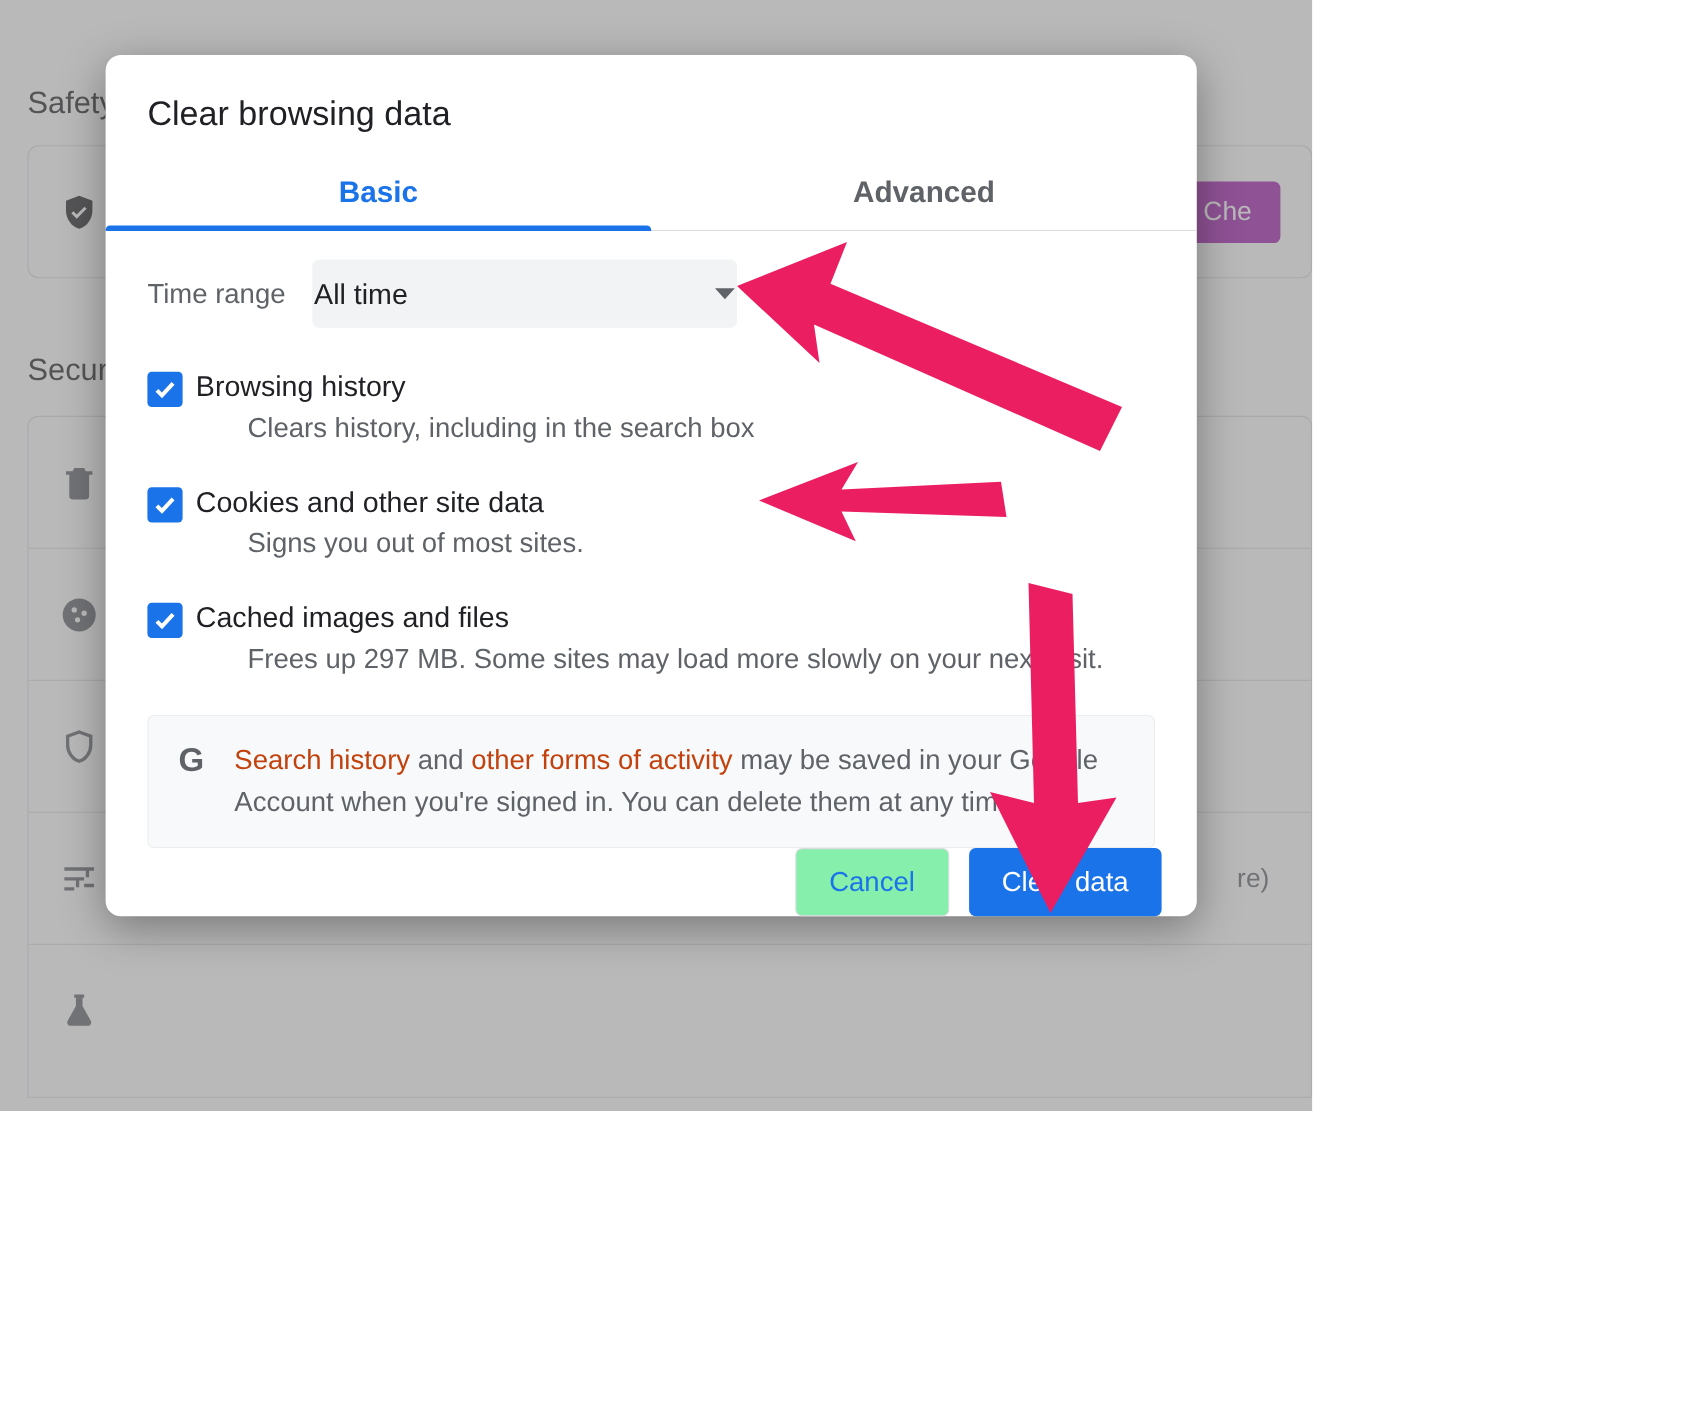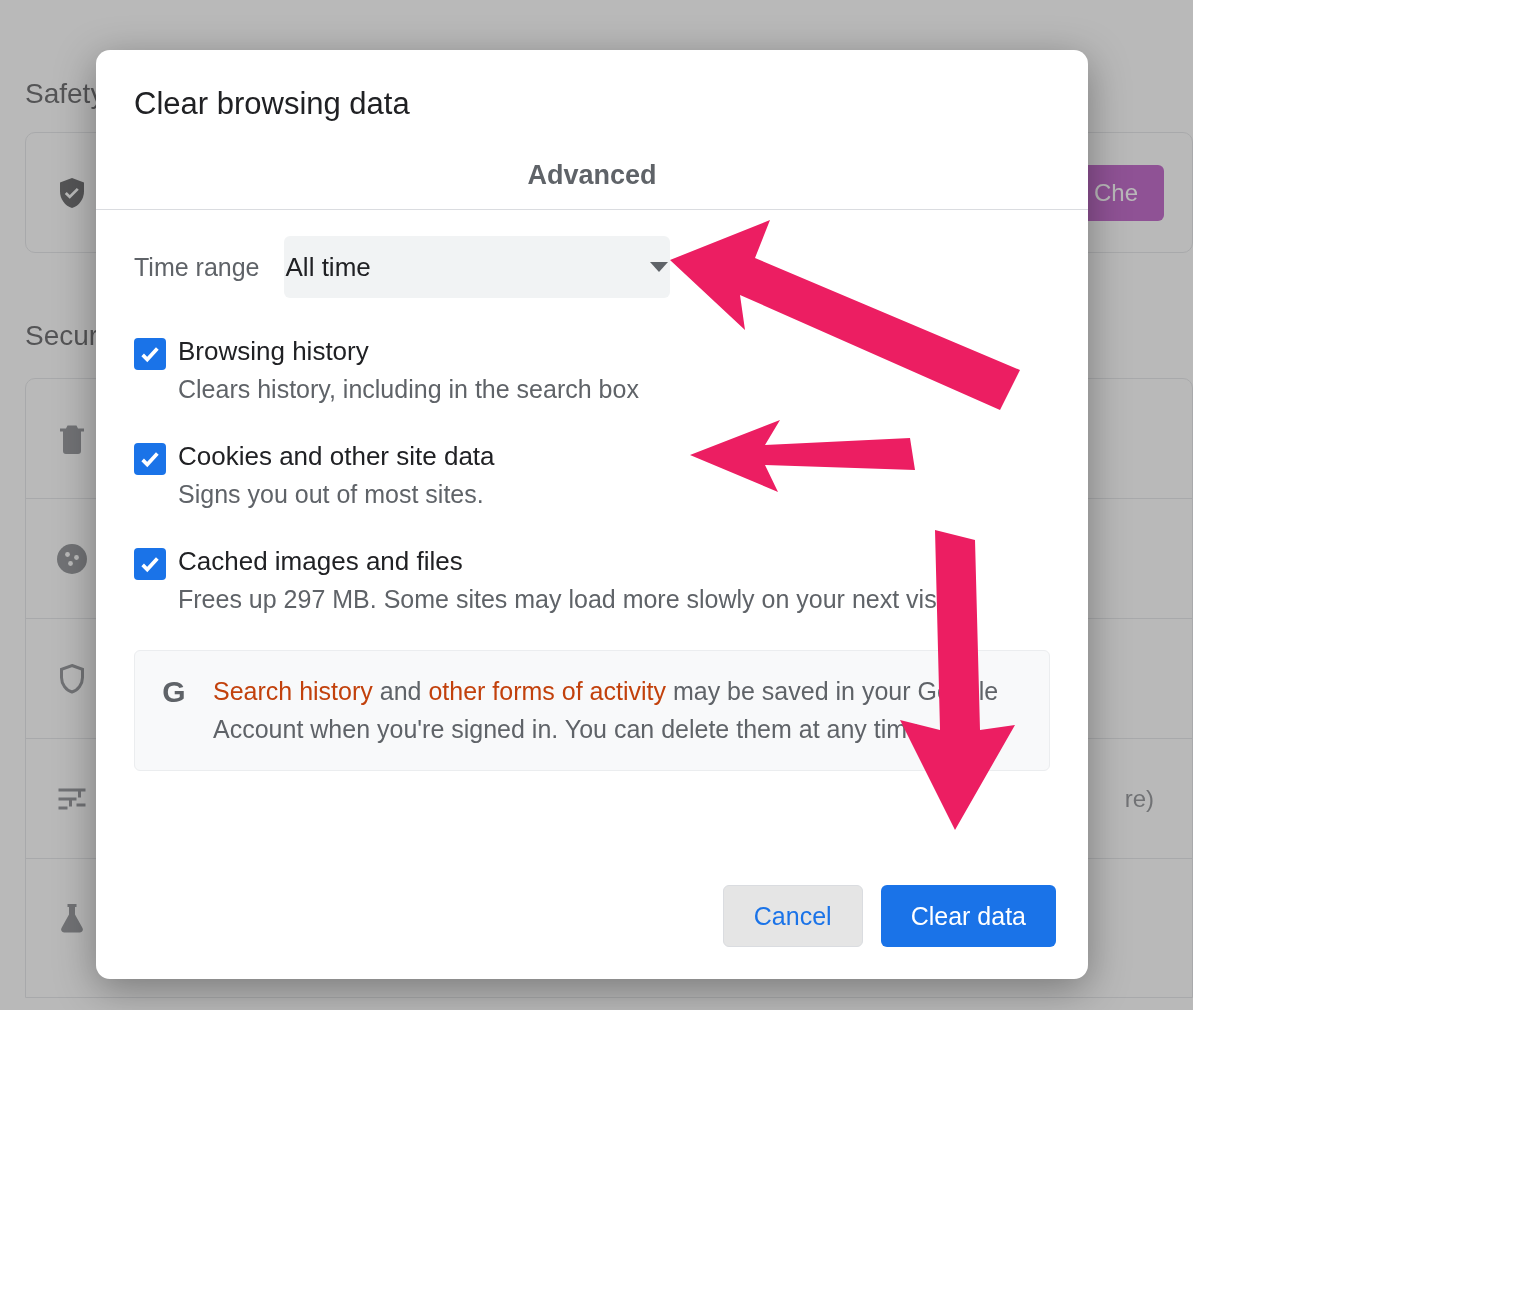--- a/index.html
+++ b/index.html
@@ -62,21 +62,21 @@
   .bg .row-more { font-size: 24px; color: #5f6368; text-align: right; flex: 1; padding-right: 10px; }
   .overlay {
     position: absolute; inset: 0;
     background: rgba(128,128,128,0.55);
   }
 
   
   .dialog {
     position: absolute;
     left: 96px; top: 50px;
-    width: 992px; height: 929px;
+    width: 992px; height: 783px;
     background: #fff;
     border-radius: 14px;
     box-shadow: 0 10px 40px rgba(0,0,0,0.35);
     display: flex;
     flex-direction: column;
   }
   .dialog-title {
     font-size: 31px;
     color: #202124;
     padding: 36px 38px 24px 38px;
@@ -142,21 +142,21 @@
     border-radius: 4px;
     background: #1a73e8;
     display: flex; align-items: center; justify-content: center;
     flex-shrink: 0;
     margin-top: 2px;
     cursor: pointer;
   }
   .checkbox svg { width: 22px; height: 22px; stroke: #fff; stroke-width: 4; fill: none; }
   .option-text { flex: 1; }
   .option-title { font-size: 26px; color: #202124; margin-bottom: 6px; }
-  .option-desc { font-size: 25px; color: #5f6368; line-height: 1.35; }
+  .option-desc { font-size: 25px; color: #5f6368; line-height: 1.35; margin-left: 47px; }
 
   .info-box {
     margin-top: 12px;
     background: #f8f9fa;
     border: 1px solid #ebedef;
     border-radius: 6px;
     padding: 22px 24px;
     display: flex;
     gap: 24px;
     align-items: flex-start;
@@ -179,21 +179,21 @@
   }
   .btn {
     height: 62px;
     padding: 0 30px;
     border-radius: 6px;
     font-size: 25px;
     font-weight: 500;
     cursor: pointer;
     display: flex; align-items: center; justify-content: center;
   }
-  .btn-secondary { background: #e5e5e5; border: 1px solid #dadce0; color: #1a73e8; }
+  .btn-secondary { background: #86efac; border: 1px solid #dadce0; color: #1a73e8; }
   .btn-primary { background: #1a73e8; border: none; color: #fff; }
 
   
   .arrow {
     position: absolute;
     pointer-events: none;
   }
 </style>
 </head>
 <body>
@@ -240,20 +240,21 @@
     </div>
   </div>
 </div>
 
 <div class="overlay"></div>
 
 <div class="dialog">
   <div class="dialog-title">Clear browsing data</div>
 
   <div class="tabs">
+    <div class="tab active">Basic</div>
     <div class="tab">Advanced</div>
   </div>
 
   <div class="content">
 
     <div class="timerange-row">
       <div class="timerange-label">Time range</div>
       <div class="select">
         <div class="select-value">All time</div>
         <div class="caret"></div>

